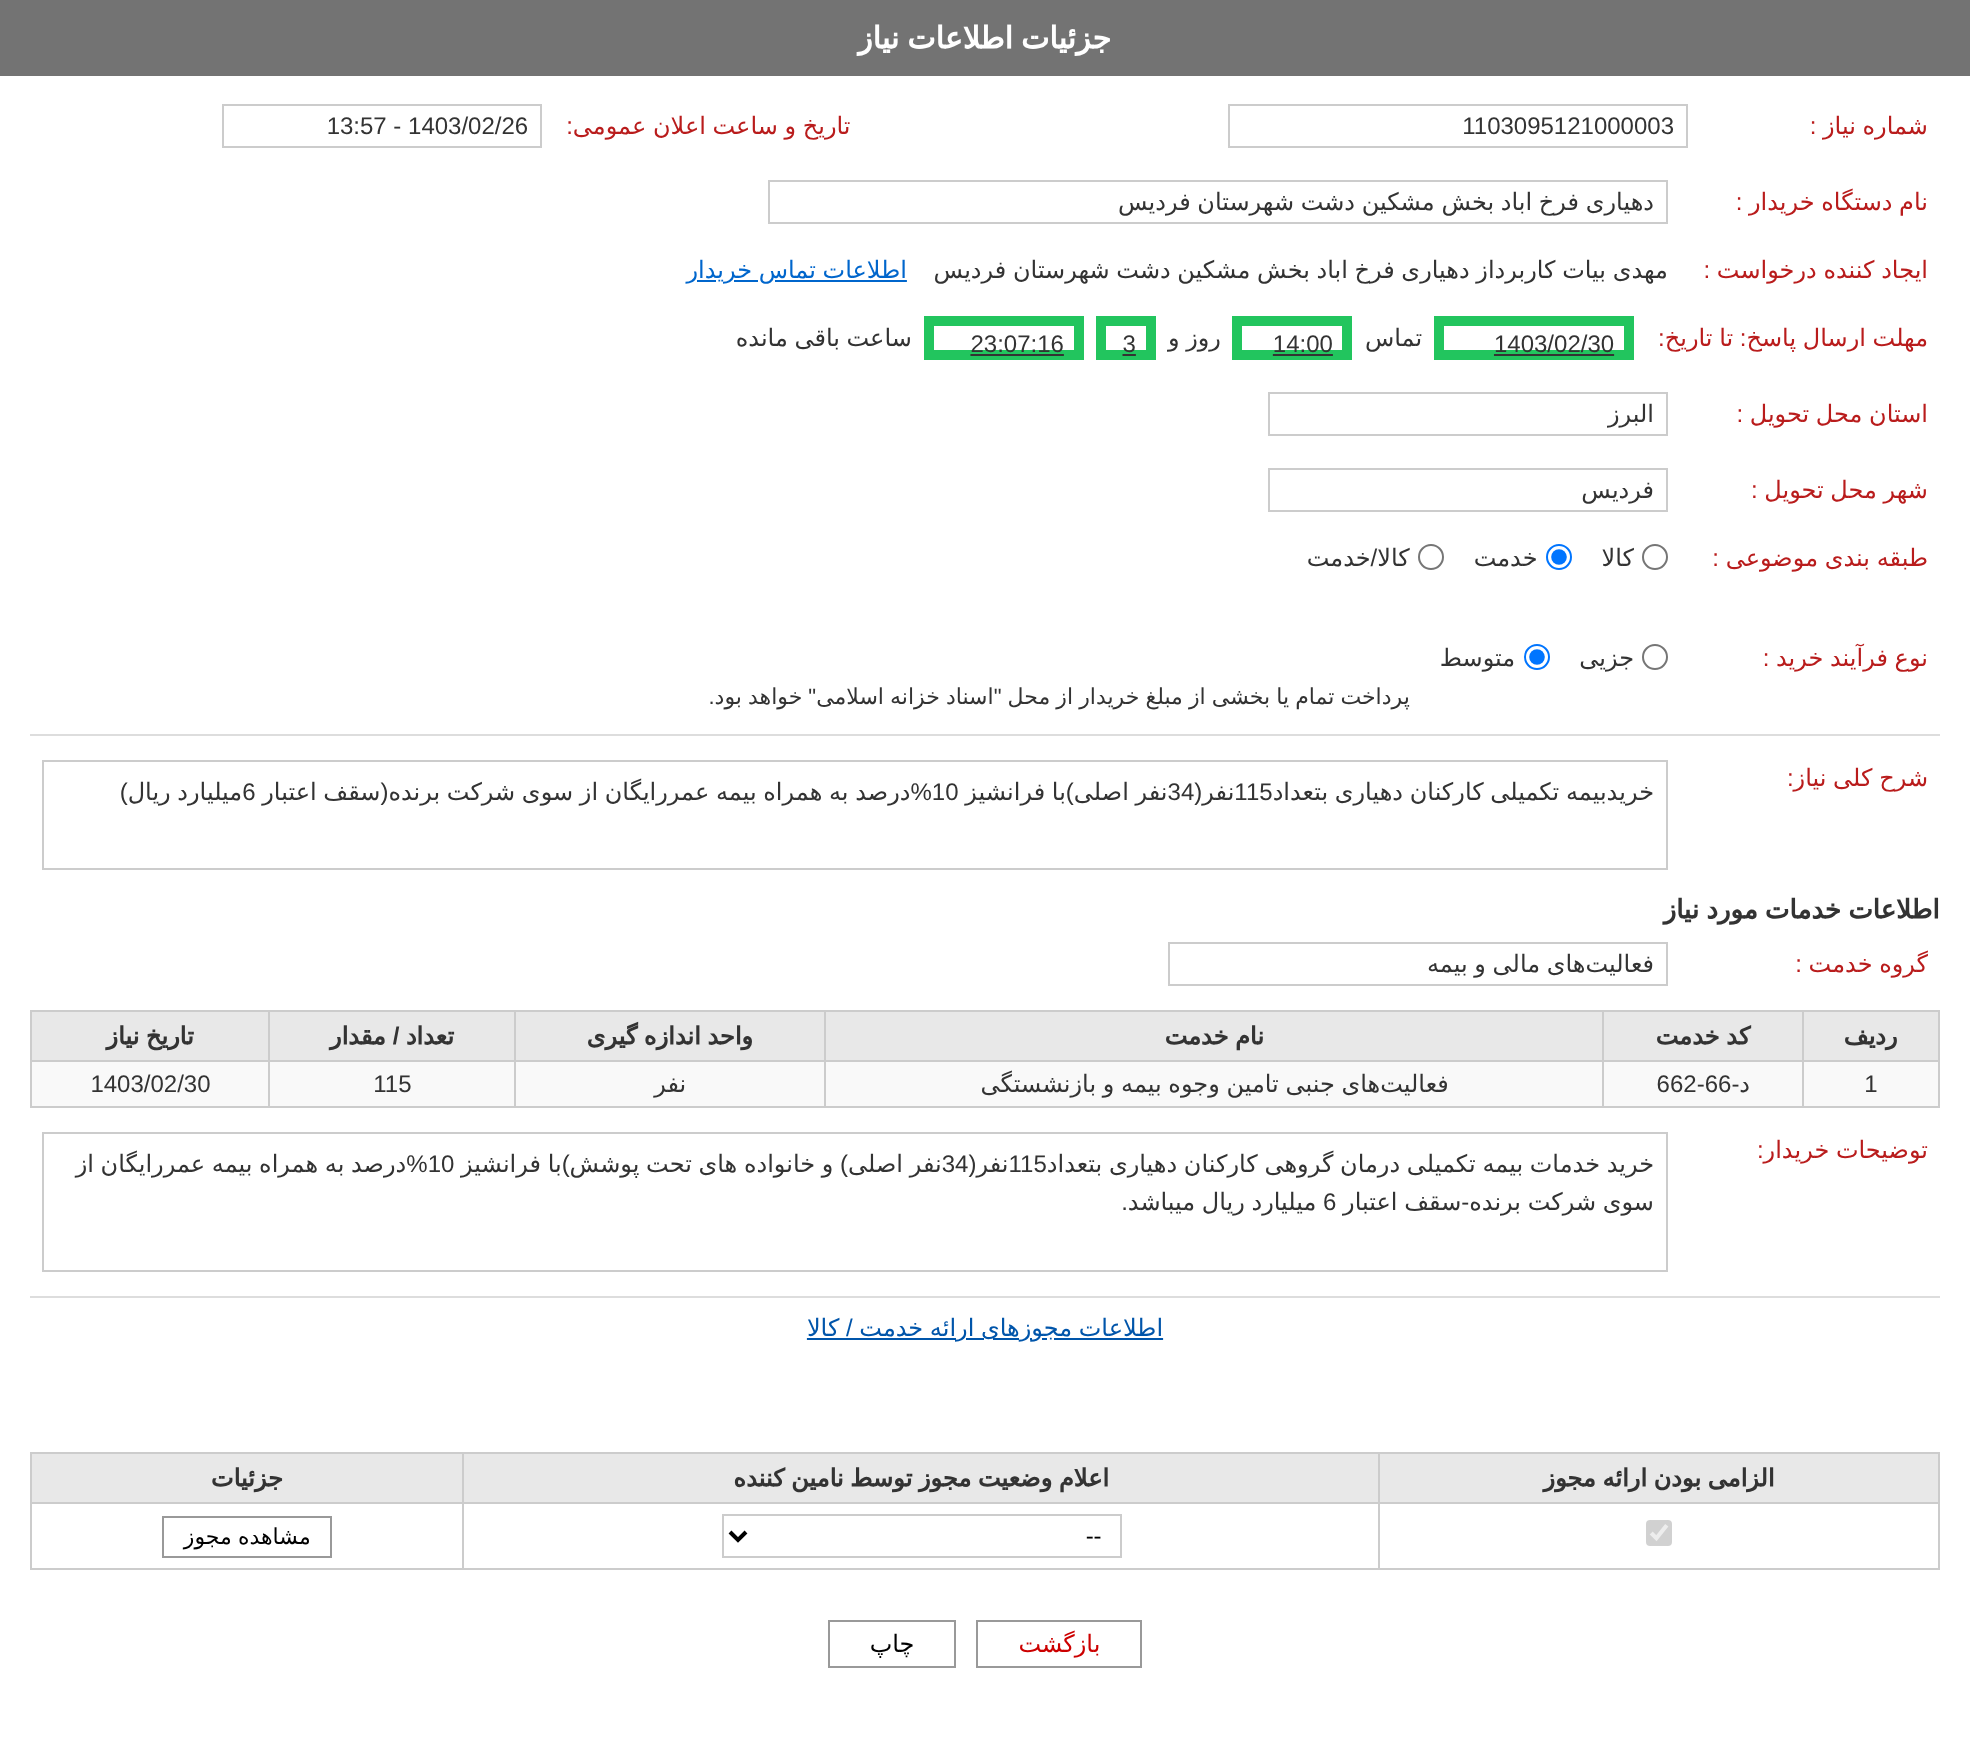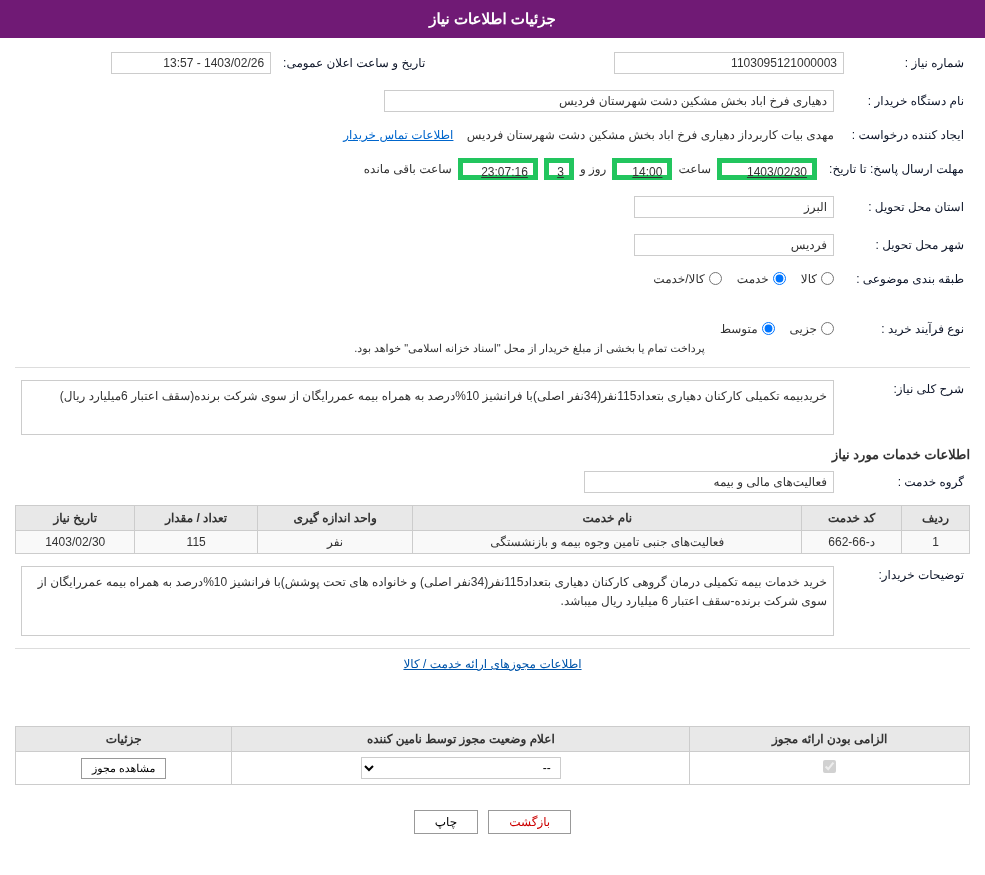--- a/index.html
+++ b/index.html
@@ -10,21 +10,21 @@
       direction: rtl;
       color: #333;
     }
     .page-wrapper {
       width: 985px;
       margin: 0 auto;
       background: #fff;
       min-height: 875px;
     }
     .header-bar {
-      background: #701a75;
+      background: #737373;
       color: #fff;
       text-align: center;
       padding: 10px;
       font-size: 15px;
       font-weight: bold;
     }
     .content {
       padding: 10px 15px;
     }
     .info-table {
@@ -32,21 +32,21 @@
       border-collapse: collapse;
       margin-bottom: 8px;
     }
     .info-table td {
       padding: 4px 6px;
       vertical-align: middle;
       font-size: 12px;
     }
     .label-cell {
       text-align: right;
-      color: #0f172a;
+      color: #b91c1c;
       white-space: nowrap;
       width: 120px;
       margin-top: 20px;
     }
     .value-cell {
       text-align: right;
     }
     .input-box {
       border: 1px solid #ccc;
       padding: 3px 6px;
@@ -239,21 +239,21 @@
     </tbody>
       </table>
 
     <table class="info-table">
       <tbody>
           <tr>
         <td class="label-cell" style="width:130px;white-space:nowrap;">مهلت ارسال پاسخ: تا تاریخ:</td>
         <td>
           <div class="date-time-row">
             <span class="small-box" style="min-width:100px;">1403/02/30</span>
-            <span>ساعت</span>
+            <span>تماس</span>
             <span class="small-box" style="min-width:60px;">14:00</span>
             <span>روز و</span>
             <span class="small-box" style="min-width:30px;">3</span>
             <span class="small-box" style="min-width:80px;">23:07:16</span>
             <span>ساعت باقی مانده</span>
           </div>
         </td>
       </tr>
     </tbody>
       </table>

